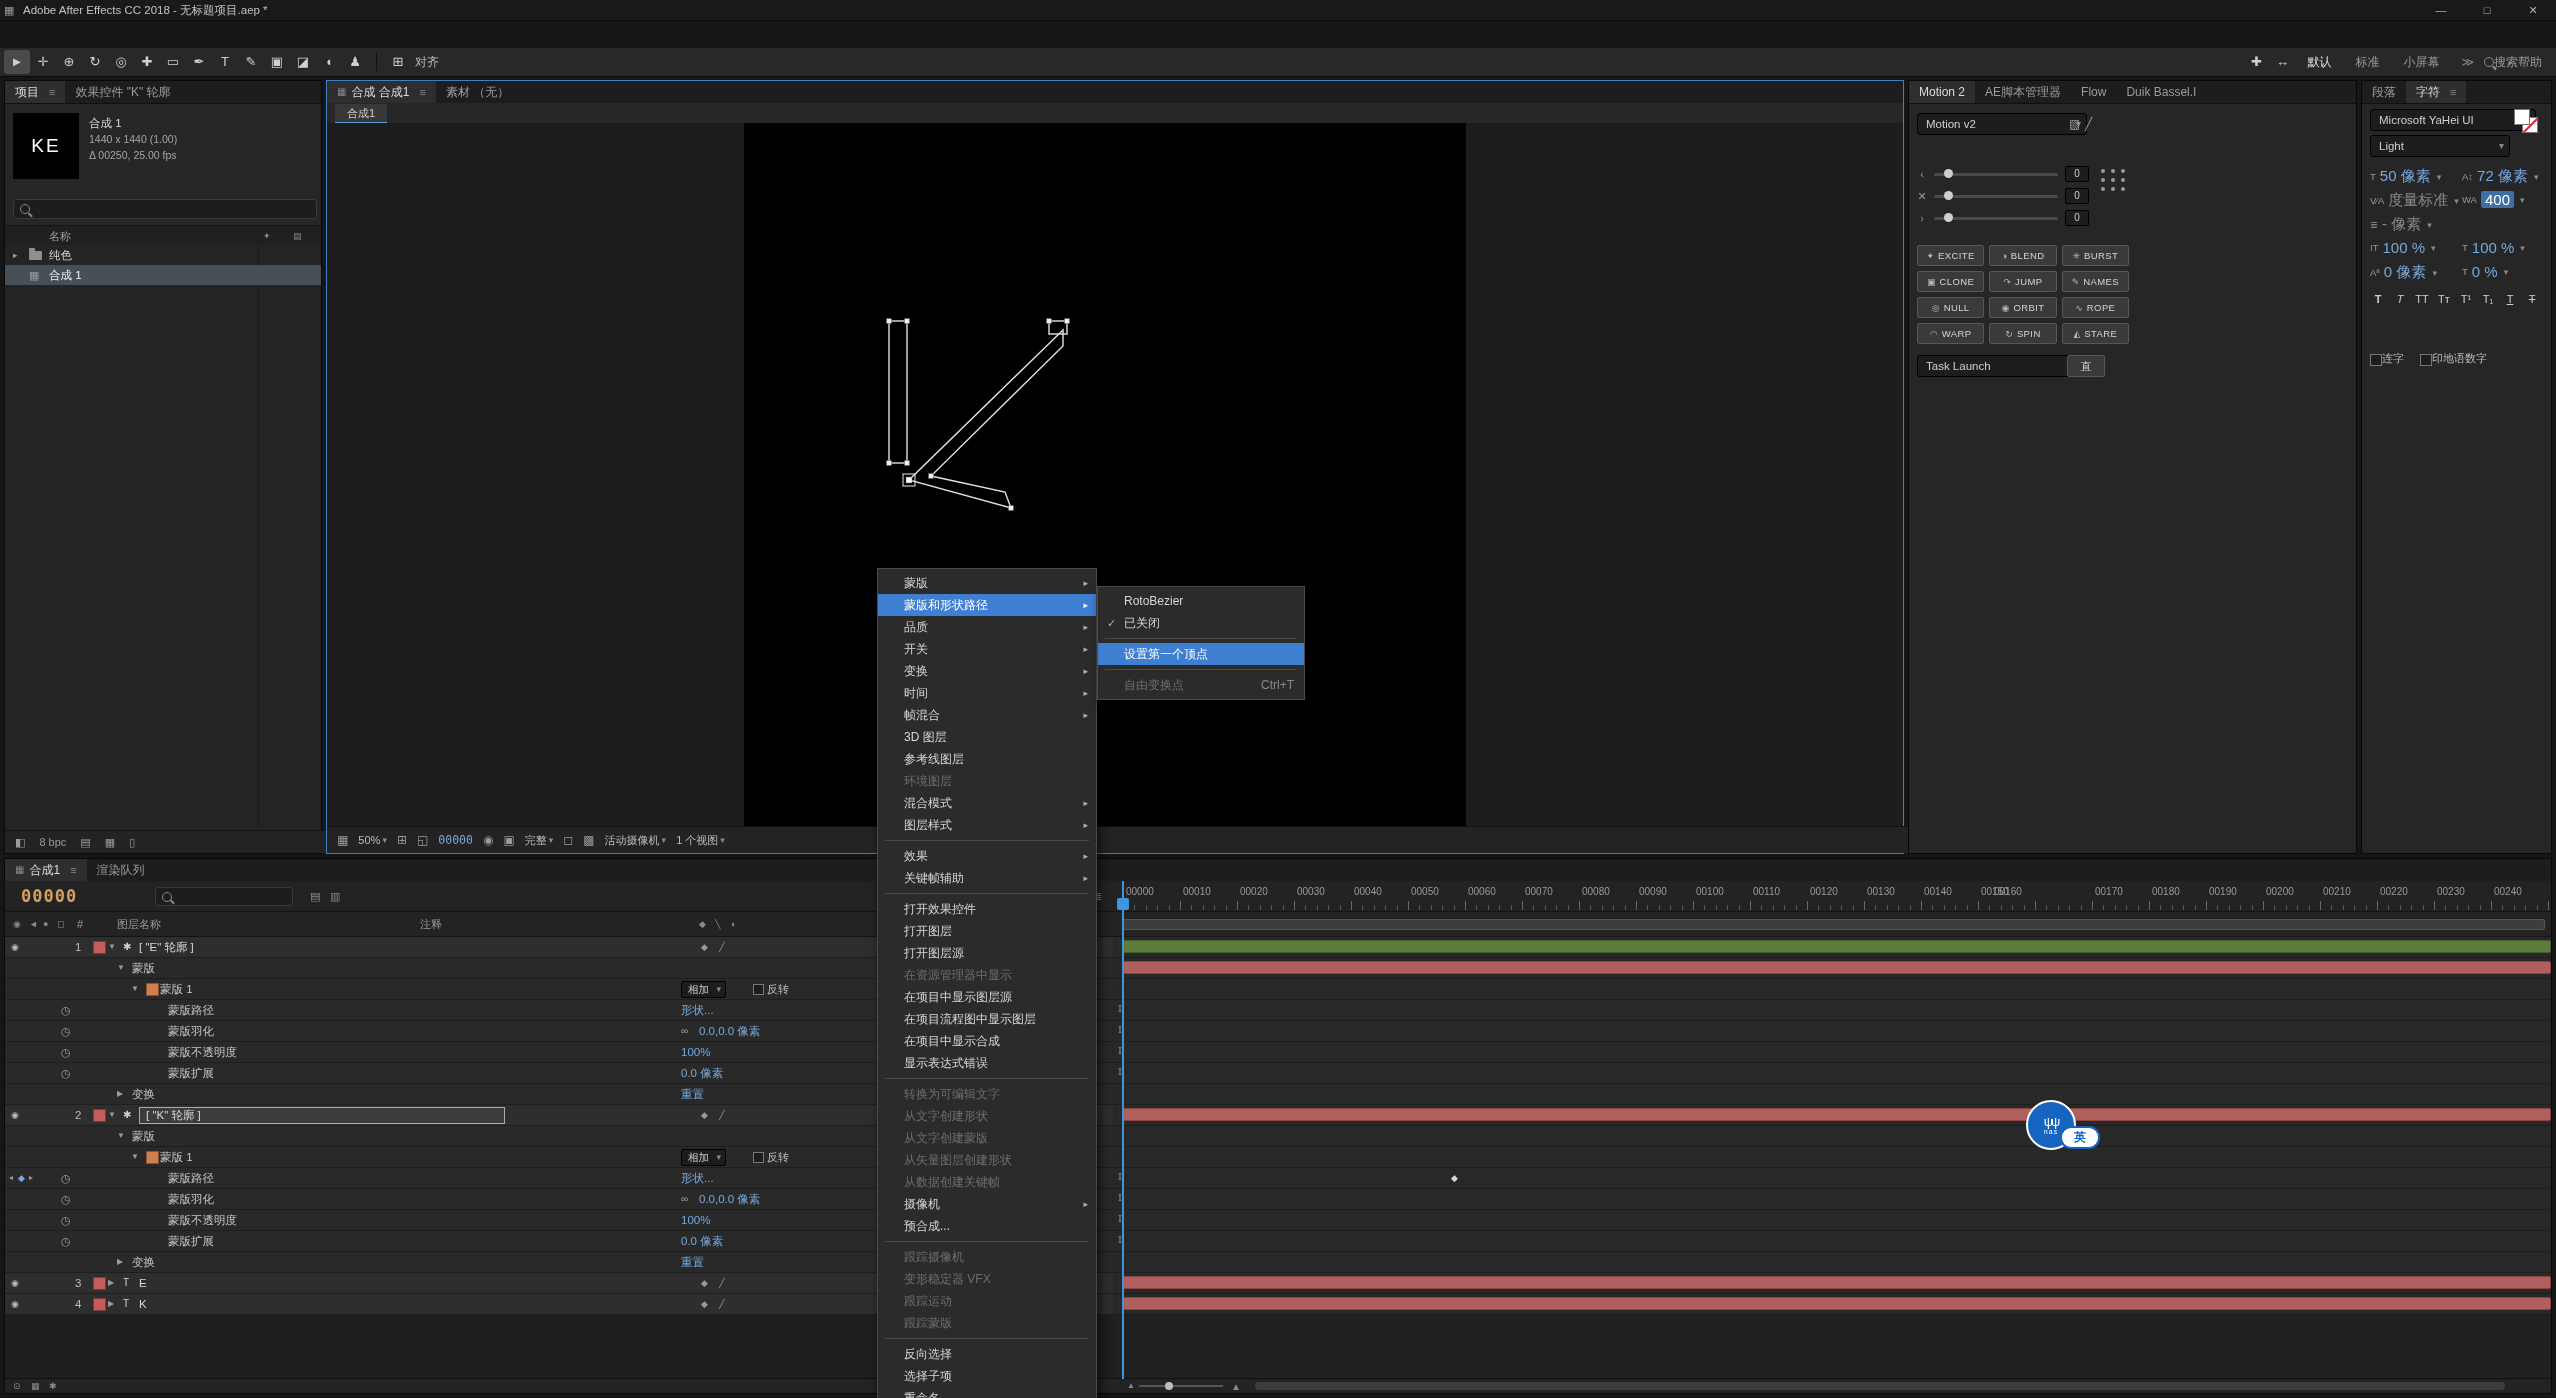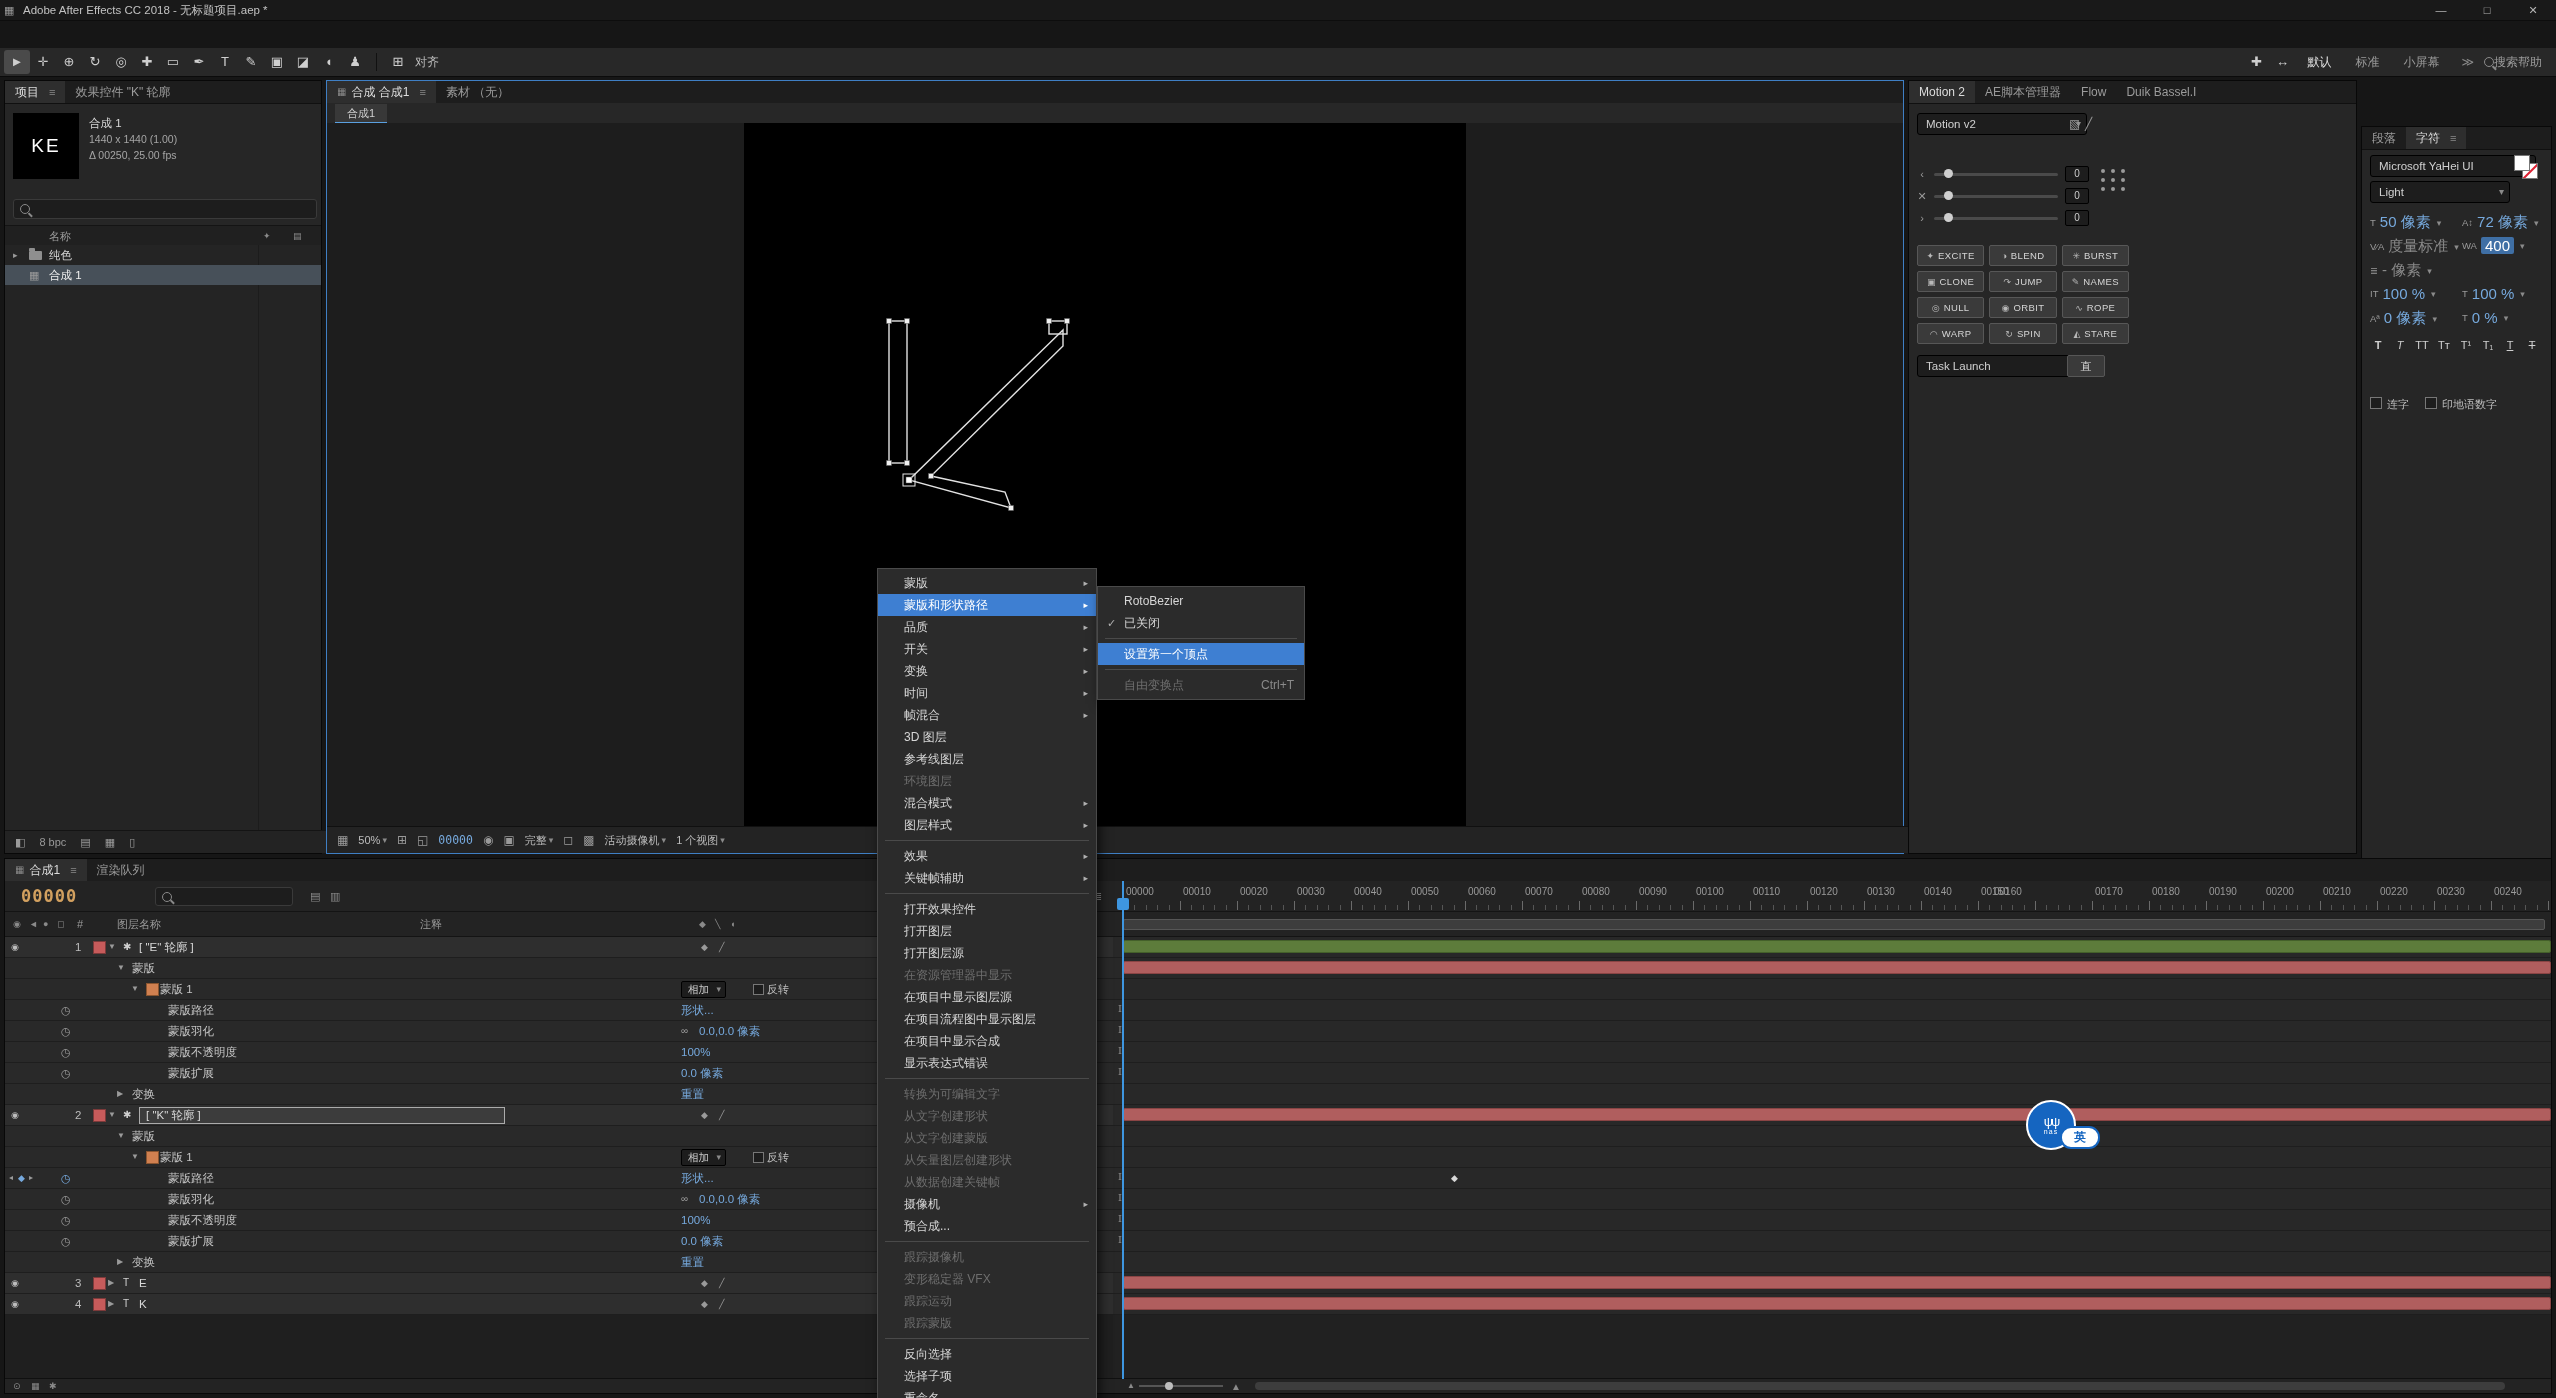--- a/index.html
+++ b/index.html
@@ -92,35 +92,35 @@
   .anchor-grid{position:absolute;left:192px;top:66px;display:grid;grid-template-columns:repeat(3,5px);gap:5px;}
   .anchor-grid i{width:4px;height:4px;background:#9a9a9a;border-radius:50%;}
   #motion-buttons{position:absolute;left:8px;top:142px;width:212px;display:grid;grid-template-columns:repeat(3,1fr);gap:5px;}
   .mbtn{height:19px;background:#3a3a3a;border:1px solid #575757;border-radius:2px;display:flex;align-items:center;
         justify-content:center;gap:4px;}
   .mbg{color:#b8b8b8;font-size:9px;}
   .mbl{color:#d5d5d5;font-size:9.5px;letter-spacing:.4px;}
   .runbtn{position:absolute;left:158px;top:252px;width:36px;height:20px;line-height:20px;text-align:center;
           background:#3a3a3a;border:1px solid #575757;border-radius:2px;color:#d5d5d5;font-size:11px;}
   
-  #char-panel{left:2361px;top:80px;width:191px;height:774px;margin-top:46px;}
+  #char-panel{left:2361px;top:80px;width:191px;height:774px;}
   .cbody{position:absolute;left:0;top:22px;right:0;bottom:0;}
   .swfill{position:absolute;left:152px;top:6px;width:14px;height:14px;background:#fff;border:1px solid #777;z-index:2;}
   .swstroke{position:absolute;left:160px;top:14px;width:14px;height:14px;background:#fff;border:1px solid #777;overflow:hidden;}
   .swstroke::after{content:"";position:absolute;left:-3px;top:6px;width:22px;height:2px;background:#d23;transform:rotate(-45deg);}
   .citem{position:absolute;display:flex;align-items:center;gap:4px;white-space:nowrap;}
   .cico2{color:#9a9a9a;font-size:9.5px;}
   .cval{color:#76a9dd;font-size:15px;}
   .cval.gray{color:#8a8a8a;}
   .cval.chipv{background:#3f6fa5;color:#fff;padding:0 4px;border-radius:2px;}
   #t-buttons{position:absolute;display:flex;gap:6px;}
   .tbtn{width:16px;height:16px;line-height:16px;text-align:center;color:#cfcfcf;font-size:11px;}
   .tbtn.b{font-weight:bold;} .tbtn.i{font-style:italic;} .tbtn.u{text-decoration:underline;} .tbtn.s{text-decoration:line-through;}
   #char-checks{position:absolute;display:flex;gap:16px;}
-  .chk{display:flex;align-items:flex-start;gap:5px;}
+  .chk{display:flex;align-items:flex-end;}
   .box{width:10px;height:10px;border:1px solid #777;background:#1d1d1d;display:inline-block;}
   .clab{color:#bdbdbd;font-size:11px;}
   
   #timeline-panel{left:4px;top:858px;width:2548px;height:536px;background:#202020;}
   .tl-tabs{height:22px;background:#1d1d1d;display:flex;align-items:flex-end;border-bottom:1px solid #101010;}
   .tl-left{position:absolute;left:0;top:22px;bottom:14px;width:1108px;border-right:1px solid #0c0c0c;background:#1f1f1f;}
   .tl-controls{position:relative;height:30px;background:#232323;border-bottom:1px solid #141414;}
   .timecode{position:absolute;left:16px;top:5px;font-size:17px;font-weight:bold;color:#d2a05f;
             font-family:"DejaVu Sans Mono",monospace;letter-spacing:1px;}
   .tl-search{position:absolute;left:150px;top:6px;width:130px;height:17px;background:#1d1d1d;border:1px solid #3a3a3a;

